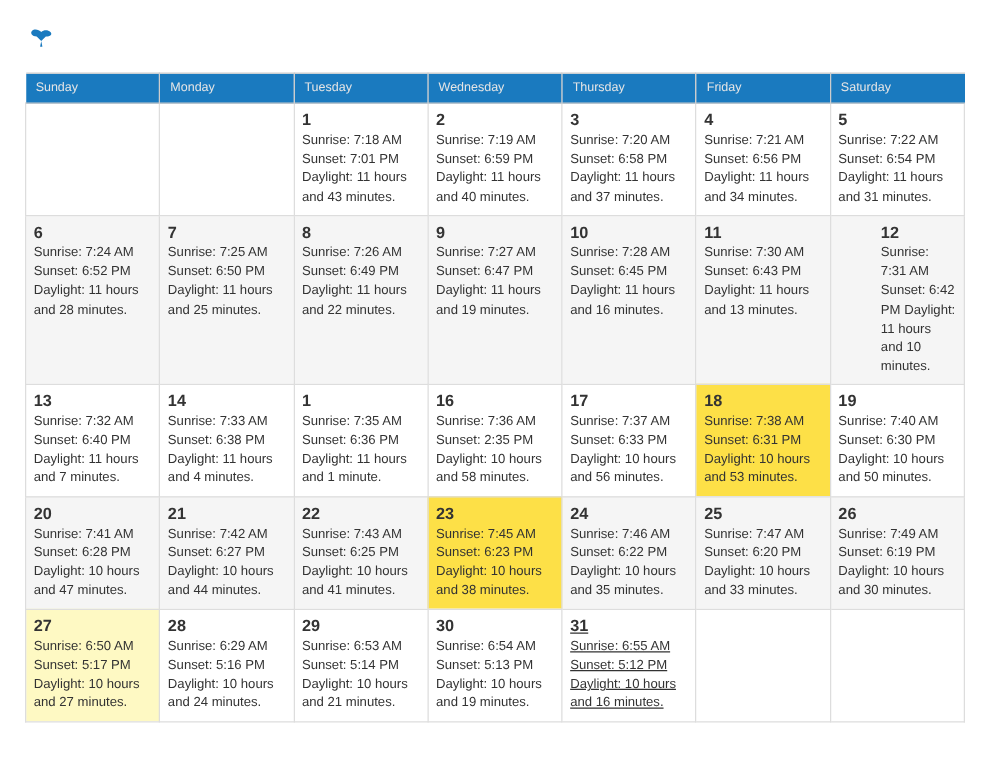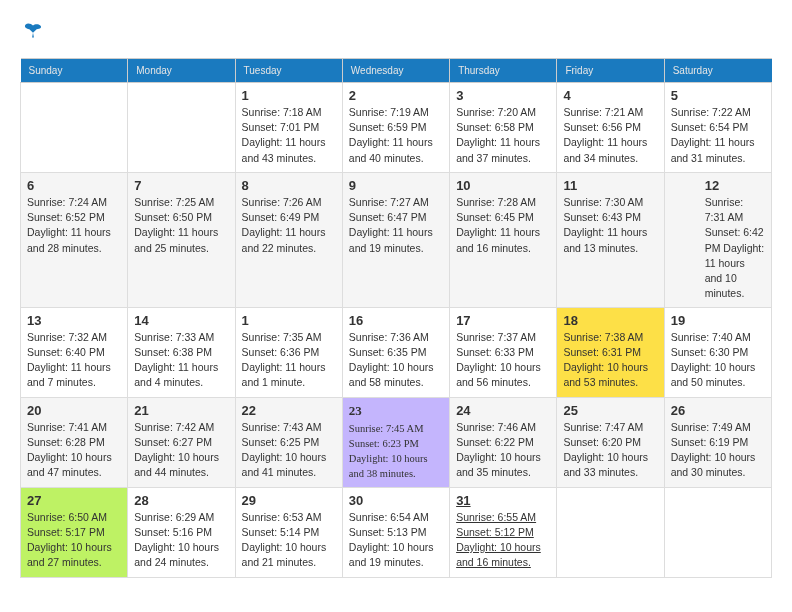--- a/index.html
+++ b/index.html
@@ -223,21 +223,21 @@
         </td>
         <td style="background-color: rgb(255, 255, 255);">
           <span class="day-number">1</span>
           <div class="day-details">Sunrise: 7:35 AM
 Sunset: 6:36 PM
 Daylight: 11 hours and 1 minute.</div>
         </td>
         <td style="background-color: rgb(255, 255, 255);">
           <span class="day-number">16</span>
           <div class="day-details">Sunrise: 7:36 AM
-Sunset: 6:35 PM
+Sunset: 2:35 PM
 Daylight: 10 hours and 58 minutes.</div>
         </td>
         <td style="background-color: rgb(255, 255, 255);">
           <span class="day-number">17</span>
           <div class="day-details">Sunrise: 7:37 AM
 Sunset: 6:33 PM
 Daylight: 10 hours and 56 minutes.</div>
         </td>
         <td style="background-color: #fde047;">
           <span class="day-number">18</span>
@@ -264,21 +264,21 @@
           <div class="day-details">Sunrise: 7:42 AM
 Sunset: 6:27 PM
 Daylight: 10 hours and 44 minutes.</div>
         </td>
         <td style="background-color: rgb(245, 245, 245);">
           <span class="day-number">22</span>
           <div class="day-details">Sunrise: 7:43 AM
 Sunset: 6:25 PM
 Daylight: 10 hours and 41 minutes.</div>
         </td>
-        <td style="background-color: #c4b5fd; font-family: Liberation Serif, serif;">
+        <td style="background-color: #fde047;">
           <span class="day-number">23</span>
           <div class="day-details">Sunrise: 7:45 AM
 Sunset: 6:23 PM
 Daylight: 10 hours and 38 minutes.</div>
         </td>
         <td style="background-color: rgb(245, 245, 245);">
           <span class="day-number">24</span>
           <div class="day-details">Sunrise: 7:46 AM
 Sunset: 6:22 PM
 Daylight: 10 hours and 35 minutes.</div>
@@ -290,21 +290,21 @@
 Daylight: 10 hours and 33 minutes.</div>
         </td>
         <td style="background-color: rgb(245, 245, 245);">
           <span class="day-number">26</span>
           <div class="day-details">Sunrise: 7:49 AM
 Sunset: 6:19 PM
 Daylight: 10 hours and 30 minutes.</div>
         </td>
       </tr>
       <tr>
-        <td style="background-color: #bef264;">
+        <td style="background-color: #fef9c3;">
           <span class="day-number">27</span>
           <div class="day-details">Sunrise: 6:50 AM
 Sunset: 5:17 PM
 Daylight: 10 hours and 27 minutes.</div>
         </td>
         <td style="background-color: rgb(255, 255, 255);">
           <span class="day-number">28</span>
           <div class="day-details">Sunrise: 6:29 AM
 Sunset: 5:16 PM
 Daylight: 10 hours and 24 minutes.</div>

